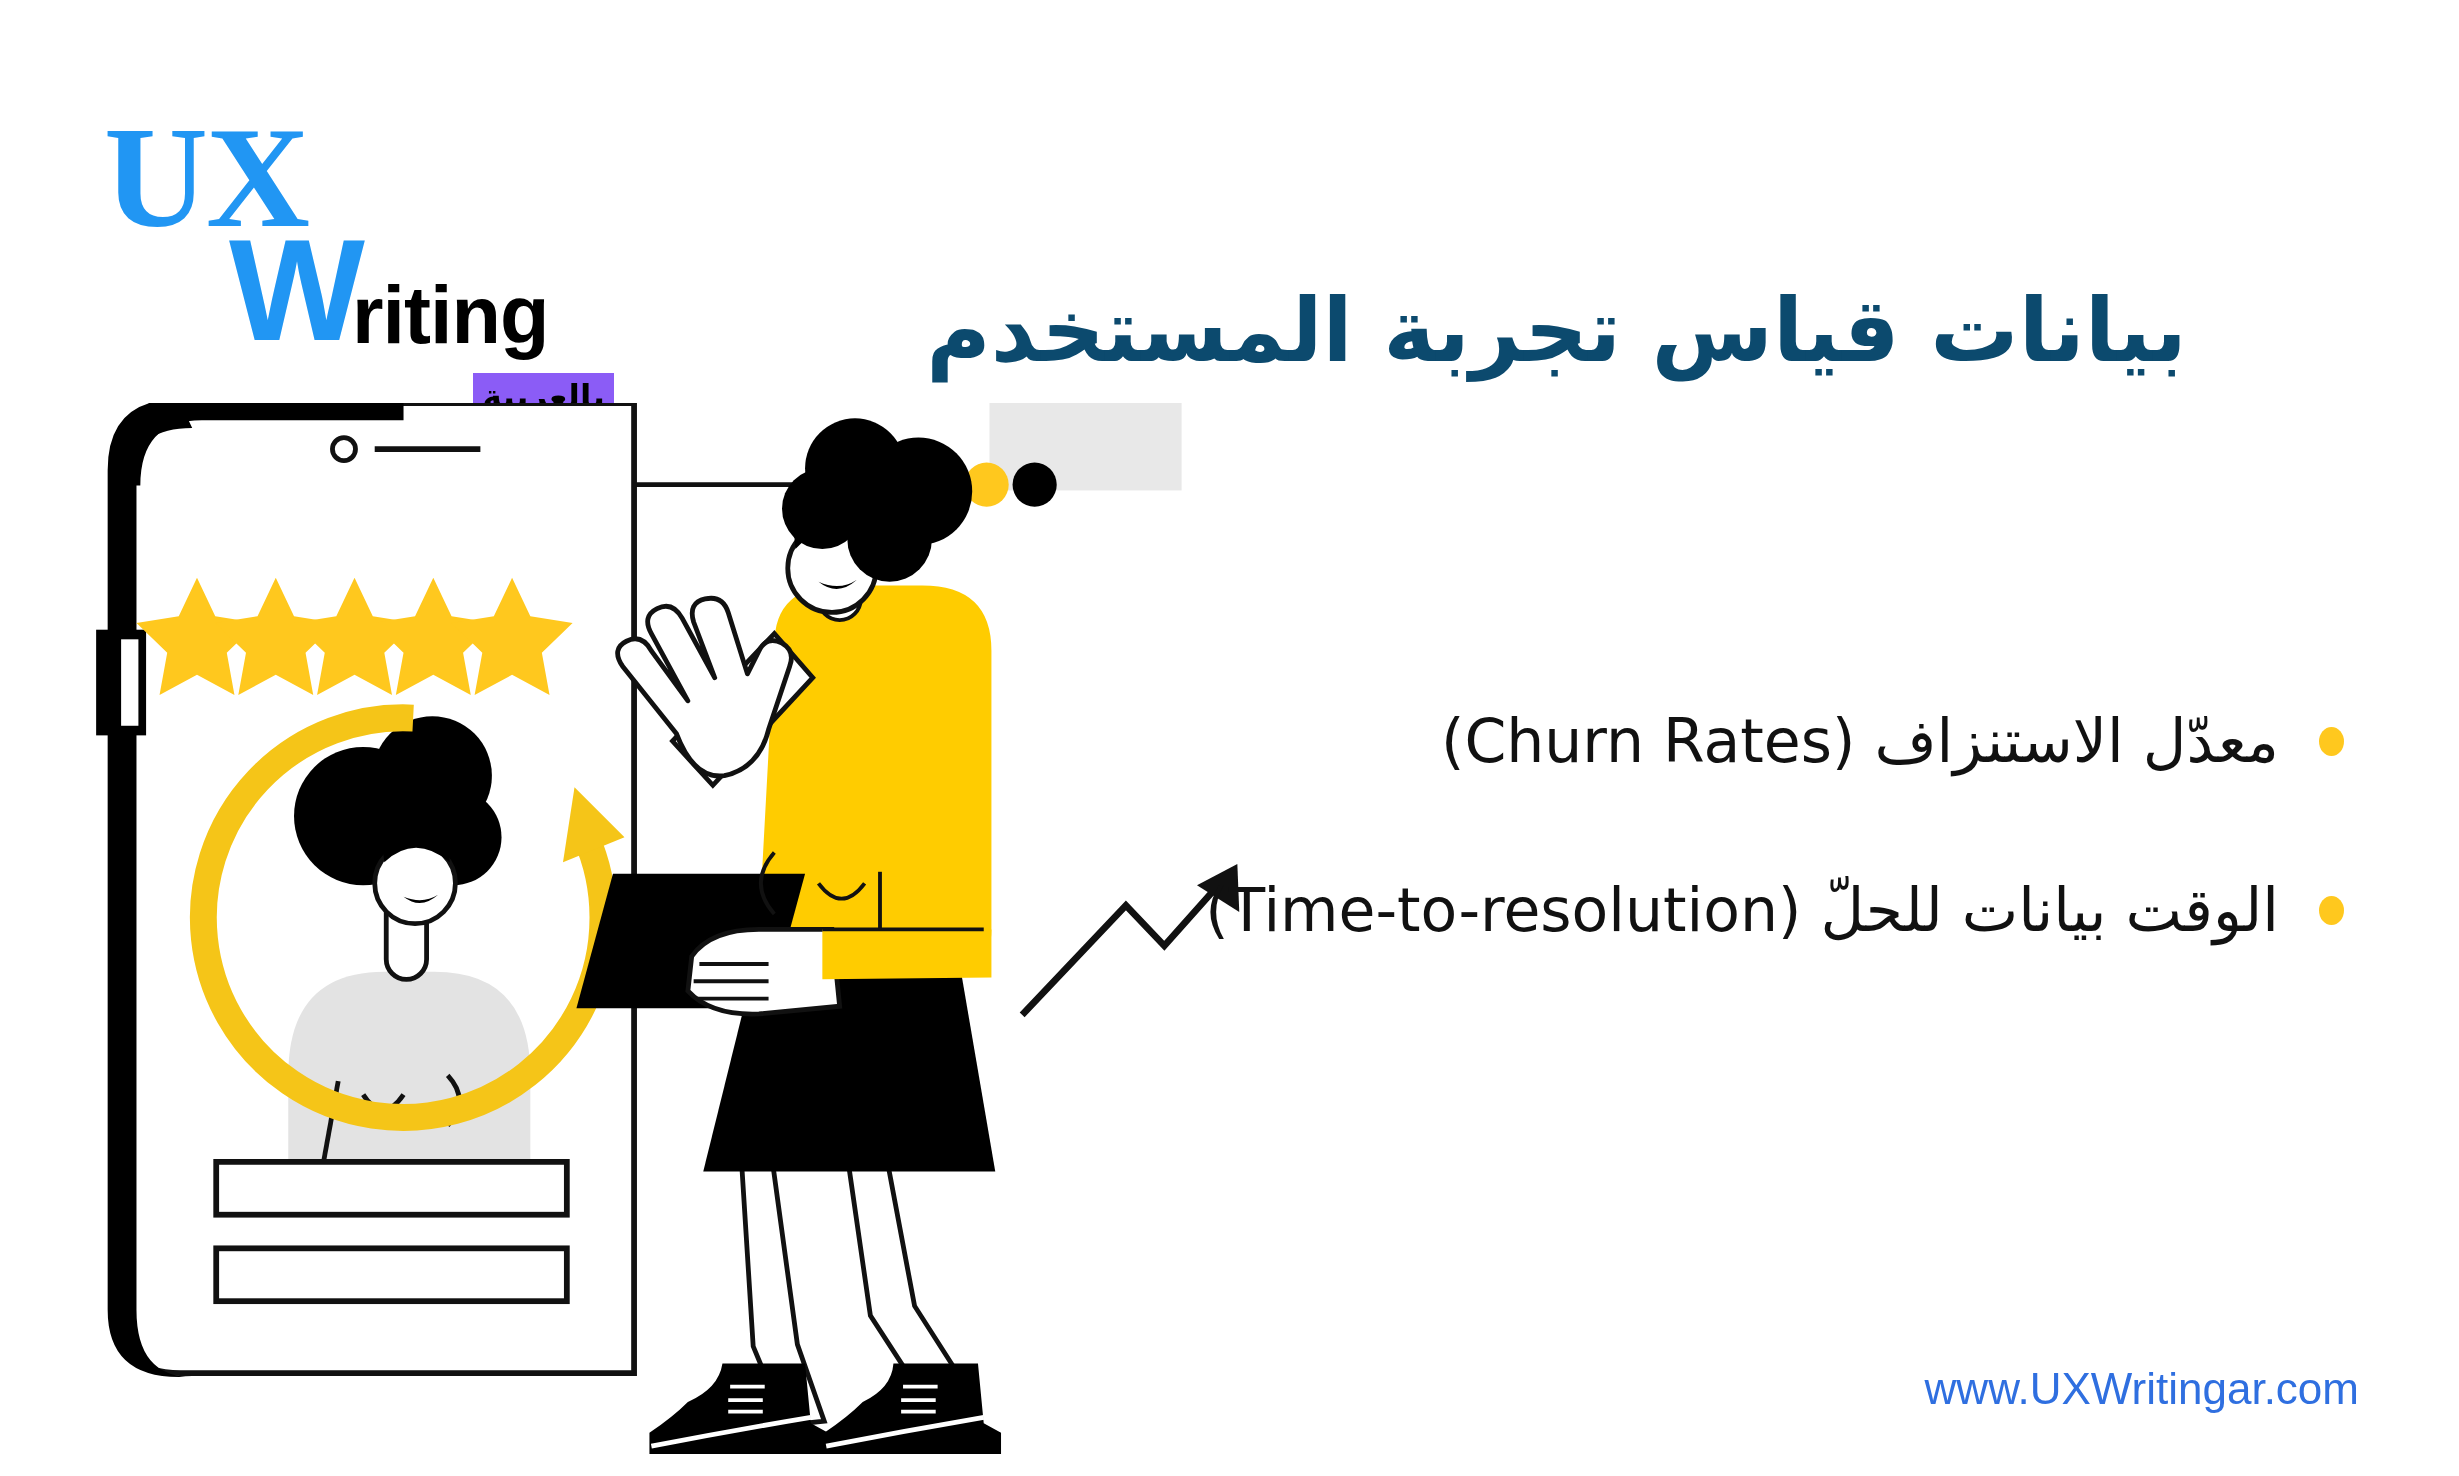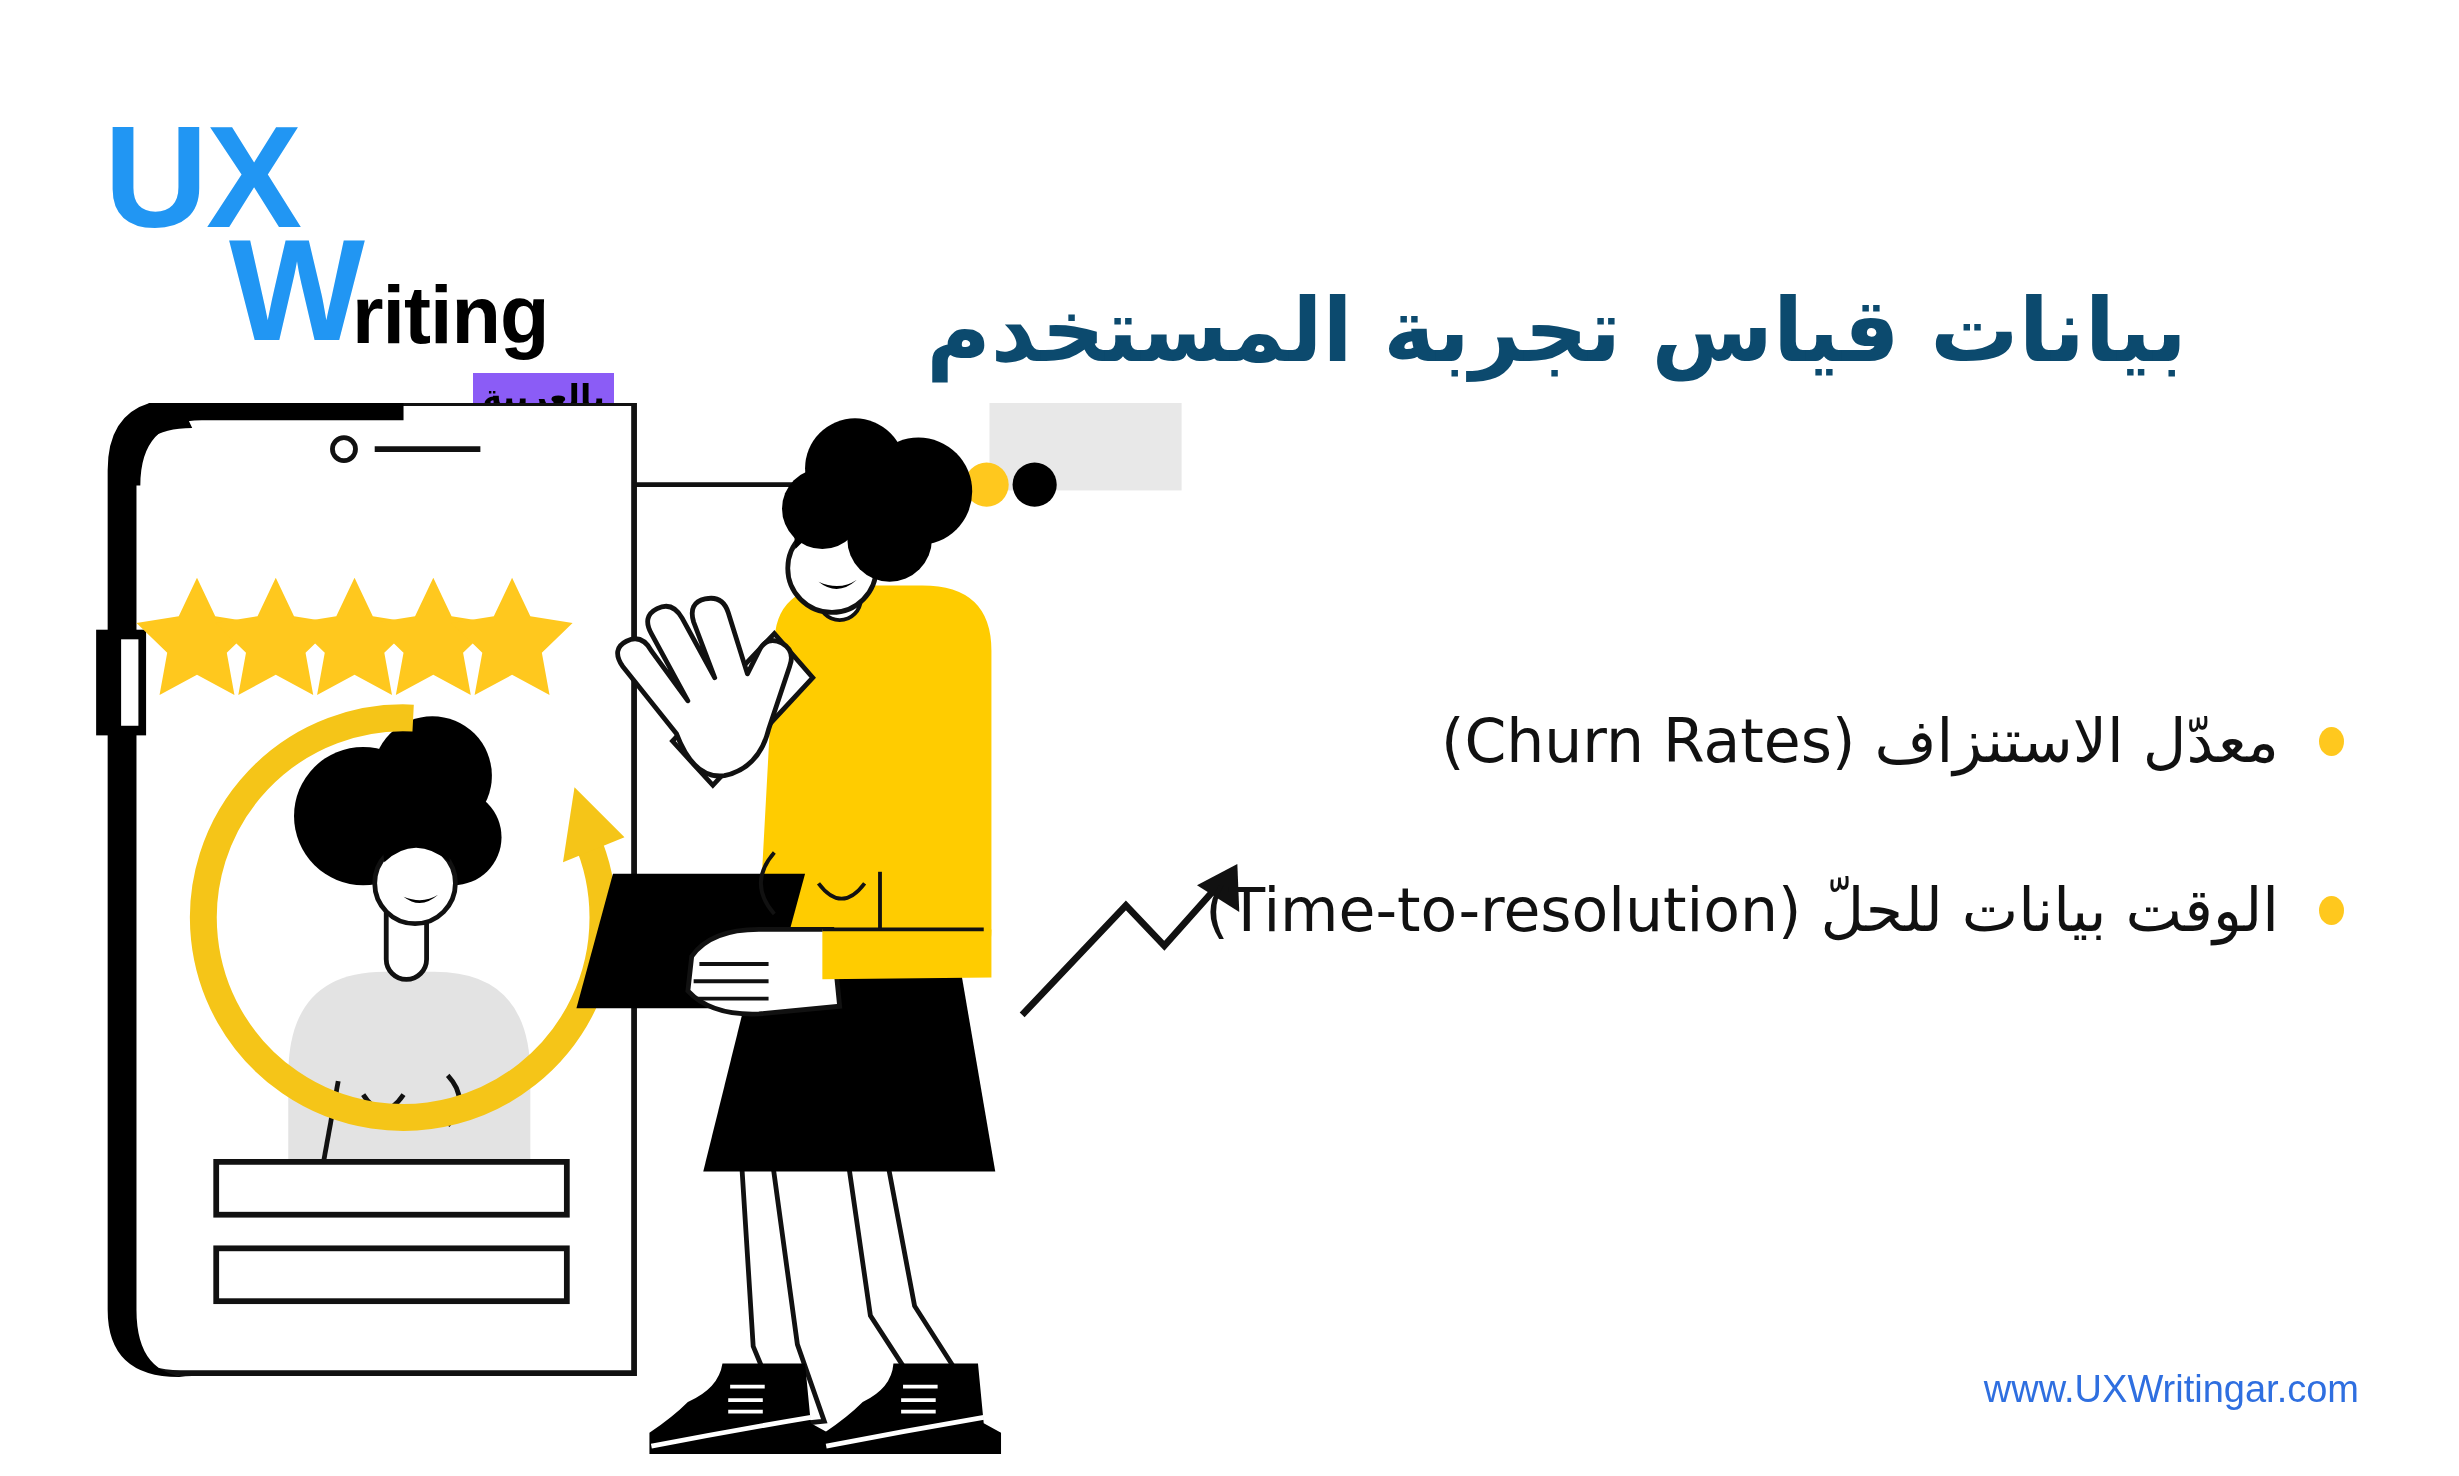--- a/index.html
+++ b/index.html
@@ -28,21 +28,21 @@
   }
   #logo-ux {
     position: absolute;
     left: 0px;
     top: 0px;
     font-size: 144px;
     line-height: 144px;
     font-weight: 700;
     letter-spacing: -1.9px;
     color: #2196f3;
-    font-family: Liberation Sans, sans-serif;
+    font-family: Liberation Serif, serif;
   }
   #logo-w {
     position: absolute;
     left: 125px;
     top: 113px;
     font-size: 144px;
     line-height: 144px;
     font-weight: 700;
     color: #2196f3;
     font-family: "Liberation Sans", sans-serif;
@@ -122,21 +122,21 @@
     color: #111111;
     font-family: "DejaVu Sans", sans-serif;
     white-space: nowrap;
   }
 
   
   #site-url {
     position: absolute;
     right: 100px;
     bottom: 65px;
-    font-size: 38px;
+    font-size: 44px;
     line-height: 46px;
     color: #2f6fe0;
     font-family: "Liberation Sans", sans-serif;
     letter-spacing: 0px;
   }
 
   
   #illustration {
     position: absolute;
     left: 0px;

